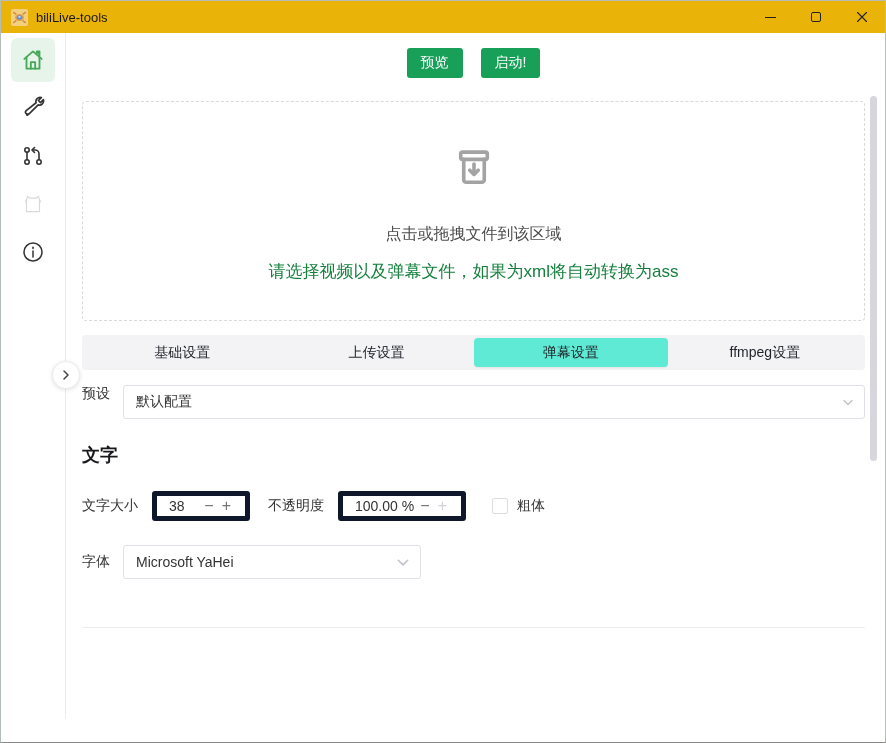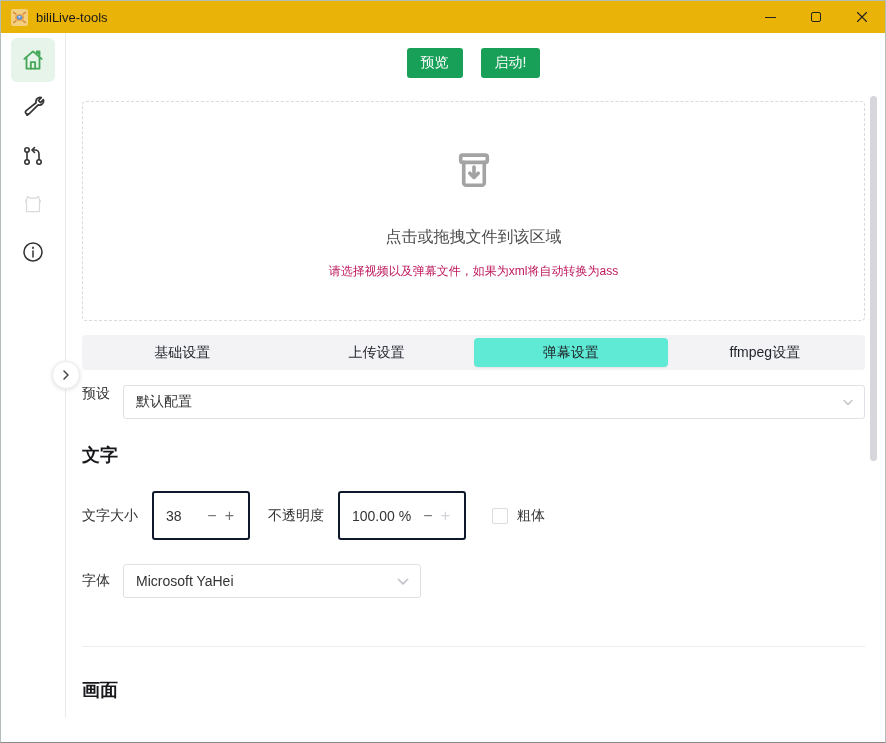--- a/index.html
+++ b/index.html
@@ -42,42 +42,42 @@
   .actions-row{ display:flex; justify-content:center; gap:18px; margin-top:15px; }
   .btn-green{
     background:#18a058; color:#fff; border:none; border-radius:3px;
     height:30px; padding:0 14px; font-size:14px; font-family:"Liberation Sans",sans-serif; cursor:pointer;
   }
   .dropzone{
     margin-top:23px; height:220px; border:1px dashed #d9d9de; border-radius:4px; background:#fff;
     display:flex; flex-direction:column; align-items:center; justify-content:center; cursor:pointer;
   }
   .dz-title{ font-size:16px; color:#4c4c4c; margin-top:26px; }
-  .dz-sub{ font-size:12px; color:#be185d; margin-top:15px; }
+  .dz-sub{ font-size:17px; color:#15803d; margin-top:15px; }
   .tabs{
     margin-top:14px; height:35px; background:#f3f3f6; border-radius:4px; padding:3px;
     display:flex; align-items:stretch;
   }
   .tab{
     flex:1; display:flex; align-items:center; justify-content:center;
     font-size:14px; color:#1f2329; border-radius:4px; cursor:pointer;
   }
   .tab.active{ background:#5eead4; box-shadow:0 1px 2px rgba(0,0,0,.06); }
   .preset-row{ display:flex; margin-top:15px; }
   .field-label{ font-size:14px; color:#333; white-space:nowrap; }
   .select{
     position:relative; height:34px; border:1px solid #e0e0e6; border-radius:3px; background:#fff;
     display:flex; align-items:center; padding:0 30px 0 12px; font-size:14px; color:#333; cursor:pointer;
   }
   .preset-select{ flex:1; margin-left:13px; }
   .chev{ position:absolute; right:10px; top:50%; transform:translateY(-50%); }
   .section-title{ font-size:18px; font-weight:bold; color:#17171c; margin-top:24px; }
   .controls-row{ display:flex; align-items:center; margin-top:24px; }
   .inum{
-    height:49px; border:2px solid #0f172a; border-radius:3px; background:#fff;
+    height:30px; border:5px solid #0f172a; border-radius:3px; background:#fff;
     display:flex; align-items:center; padding:0 10px 0 12px; font-size:14px; color:#333;
   }
   .inum .val{ flex:1; }
   .step{ color:#737373; font-size:16px; padding:0 4px; cursor:pointer; line-height:1; }
   .step.disabled{ color:#d2d2d8; cursor:default; }
   .size-input{ width:98px; margin-left:14px; }
   .opacity-input{ width:128px; margin-left:14px; }
   .lbl-gap{ margin-left:18px; }
   .checkbox{
     width:16px; height:16px; border:1px solid #dcdce2; border-radius:2px; background:#fff;
@@ -232,20 +232,19 @@
         <div class="select font-select">
           <span>Microsoft YaHei</span>
           <svg class="chev" width="14" height="14" viewBox="0 0 12 12" fill="none" stroke="#c3c3ca" stroke-width="1.4" stroke-linecap="round" stroke-linejoin="round">
             <path d="M2 4.5l4 4 4-4"></path>
           </svg>
         </div>
       </div>
 
       <div class="divider"></div>
 
-      <div class="section-title screen-title">画面</div>
 
     </div>
 
     <div class="scroll-thumb"></div>
   </div>
 
 </div>
 
 </body></html>

